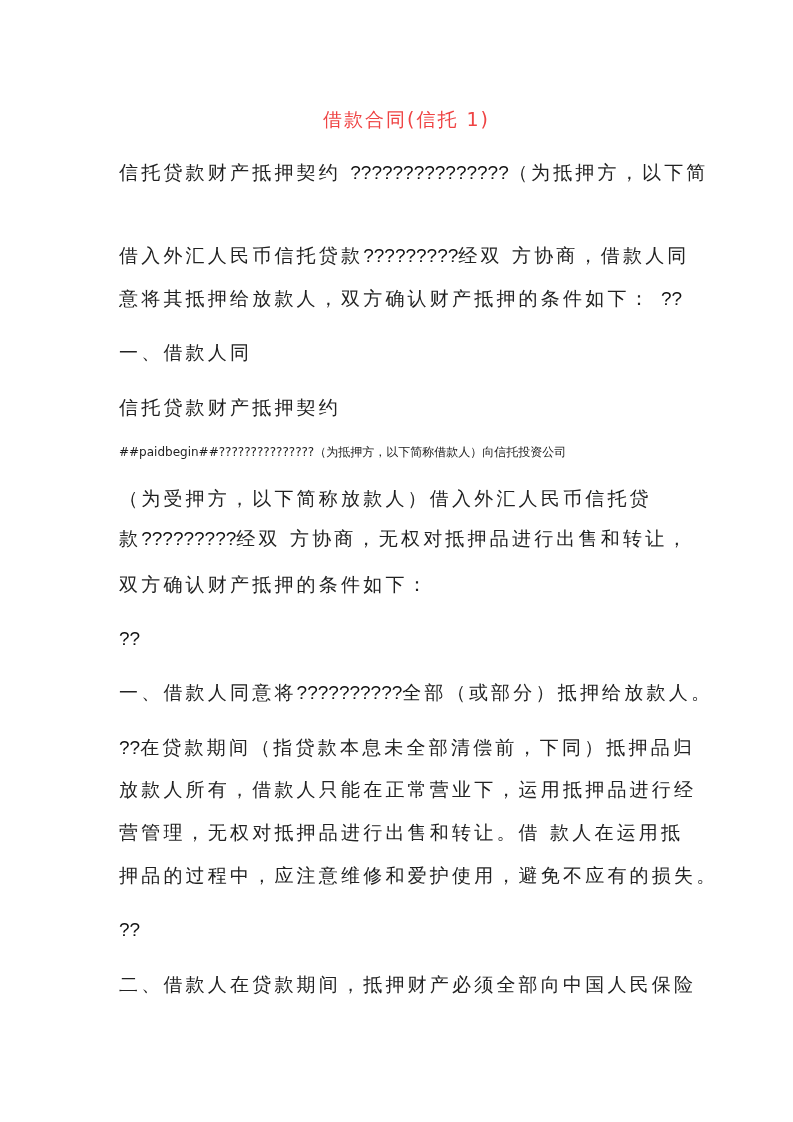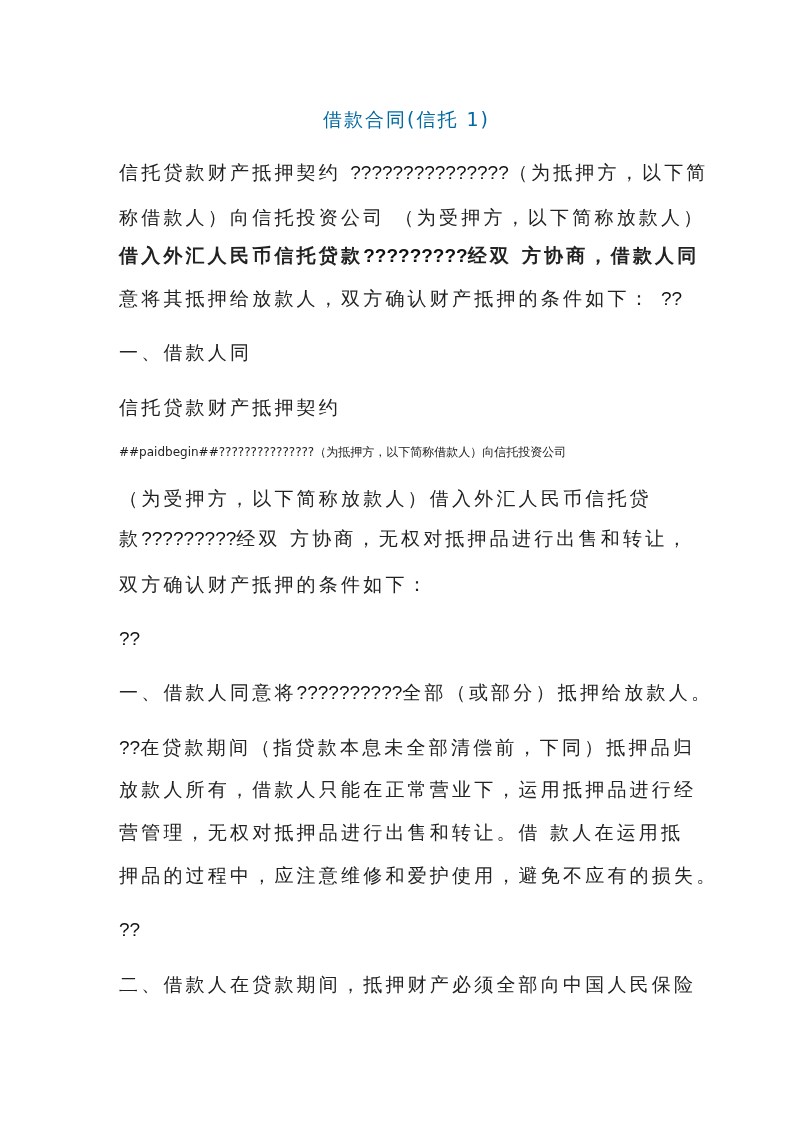--- a/index.html
+++ b/index.html
@@ -32,21 +32,21 @@
     text-align: center;
   }
   .title {
     position: absolute;
     left: 0;
     width: 793px;
     top: 107px;
     text-align: center;
     font-size: 19px;
     letter-spacing: 2px;
-    color: #0369a1;
+    color: #ef4444;
     padding-left: 20px;
     box-sizing: border-box;
   }
   .q {
     font-family: "Liberation Sans", sans-serif;
     letter-spacing: 0px;
     color: #111111;
   }
   .small {
     font-size: 12px;
@@ -57,24 +57,21 @@
 </head>
 <body>
 
 <div class="page">
 
   <div class="title">借款合同(信托 1)</div>
 
   <div class="line" style="top:163px;">
     <span>信托贷款财产抵押契约 </span><span class="q">???????????????</span><span>（为抵押方，以下简</span>
   </div>
-  <div class="line" style="top:208px;">
-    <span>称借款人）向信托投资公司 （为受押方，以下简称放款人）</span>
-  </div>
-  <div class="line" style="top:246px;font-weight:bold;">
+  <div class="line" style="top:246px;">
     <span>借入外汇人民币信托贷款</span><span class="q">?????????</span><span>经双 方协商，借款人同</span>
   </div>
   <div class="line" style="top:289px;">
     <span>意将其抵押给放款人，双方确认财产抵押的条件如下： </span><span class="q">??</span>
   </div>
 
   <div class="line" style="top:343px;">一、借款人同</div>
   <div class="line" style="top:398px;">信托贷款财产抵押契约</div>
   <div class="line small" style="top:446px;">##paidbegin##???????????????（为抵押方，以下简称借款人）向信托投资公司</div>
 

